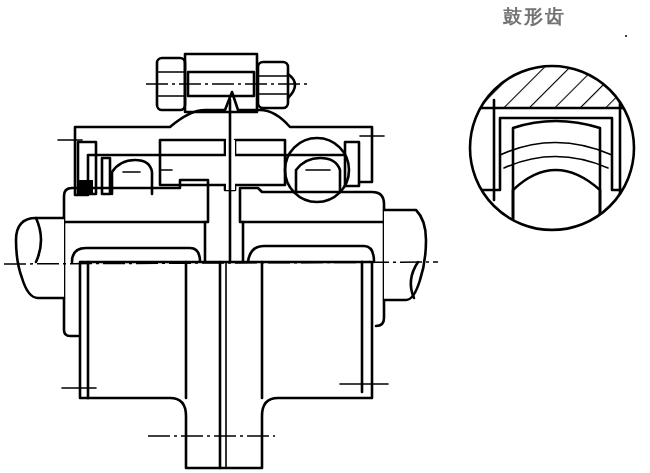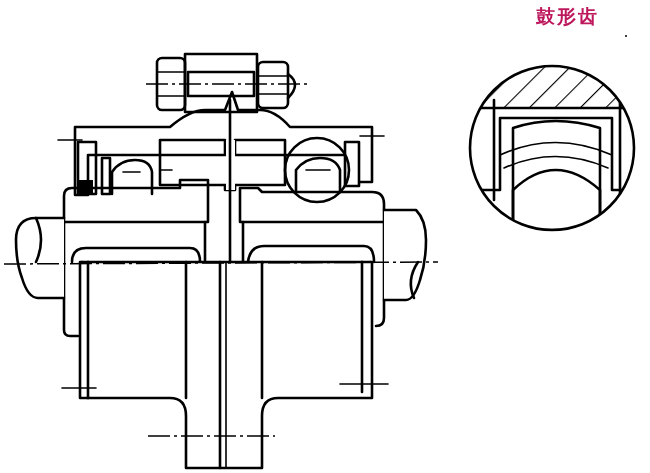--- a/index.html
+++ b/index.html
@@ -1,18 +1,18 @@
 <!DOCTYPE html>
 <html><head>
   <meta charset="utf-8">
   <style>
     html, body { margin: 0; padding: 0; background: #ffffff; }
     body { width: 650px; height: 473px; position: relative; overflow: hidden; font-family: "DejaVu Serif", serif; }
     #drawing { position: absolute; left: 0; top: 0; width: 650px; height: 473px; }
-    .caption { position: absolute; left: 536px; top: 4px; font-size: 19px; font-weight: bold; color: #be185d; letter-spacing: 2px; font-family: "DejaVu Serif", serif; }
+    .caption { position: absolute; left: 503px; top: 4px; font-size: 19px; font-weight: bold; color: #737373; letter-spacing: 2px; font-family: "DejaVu Serif", serif; }
     .ln { fill: none; stroke: #000; stroke-width: 2.6; stroke-linejoin: round; stroke-linecap: round; }
     .thin { fill: none; stroke: #000; stroke-width: 1.6; stroke-linecap: round; }
     .cl { fill: none; stroke: #000; stroke-width: 1.5; stroke-dasharray: 22 4 3 4; }
     .hatch { stroke: #000; stroke-width: 2.2; }
     .fillw { fill: #fff; }
   </style>
 </head>
 <body>
 
 <div class="caption">鼓形齿</div>

